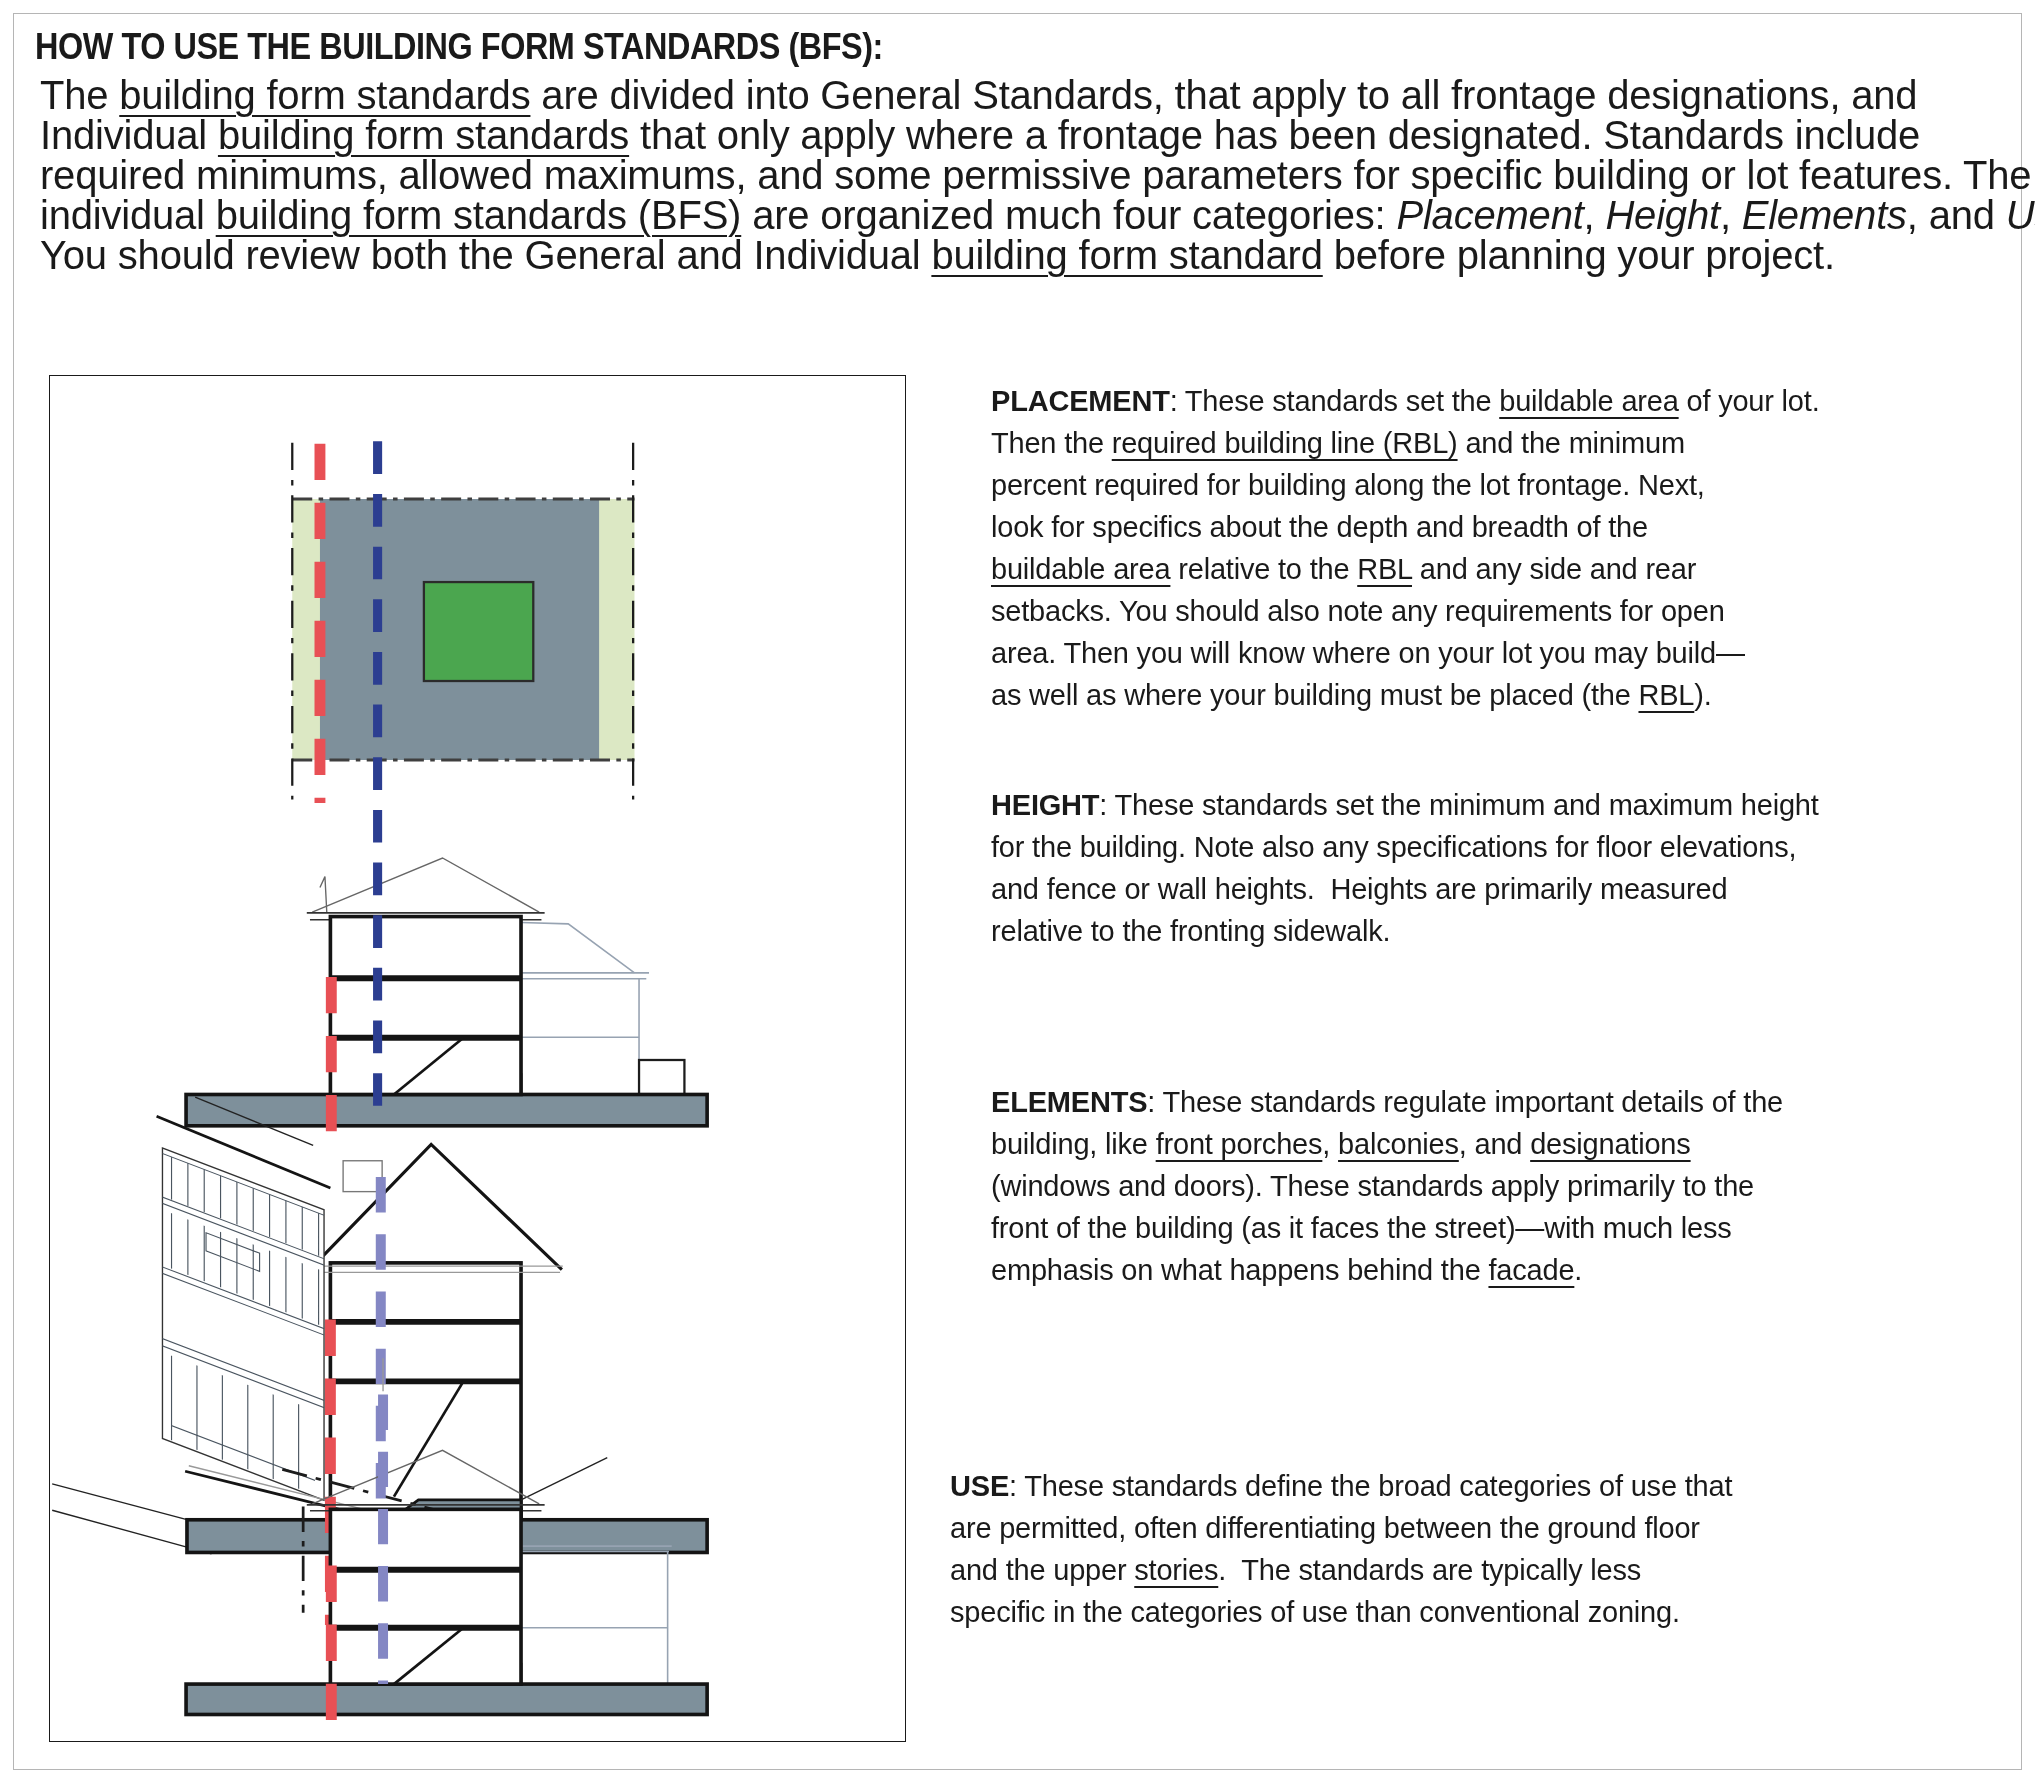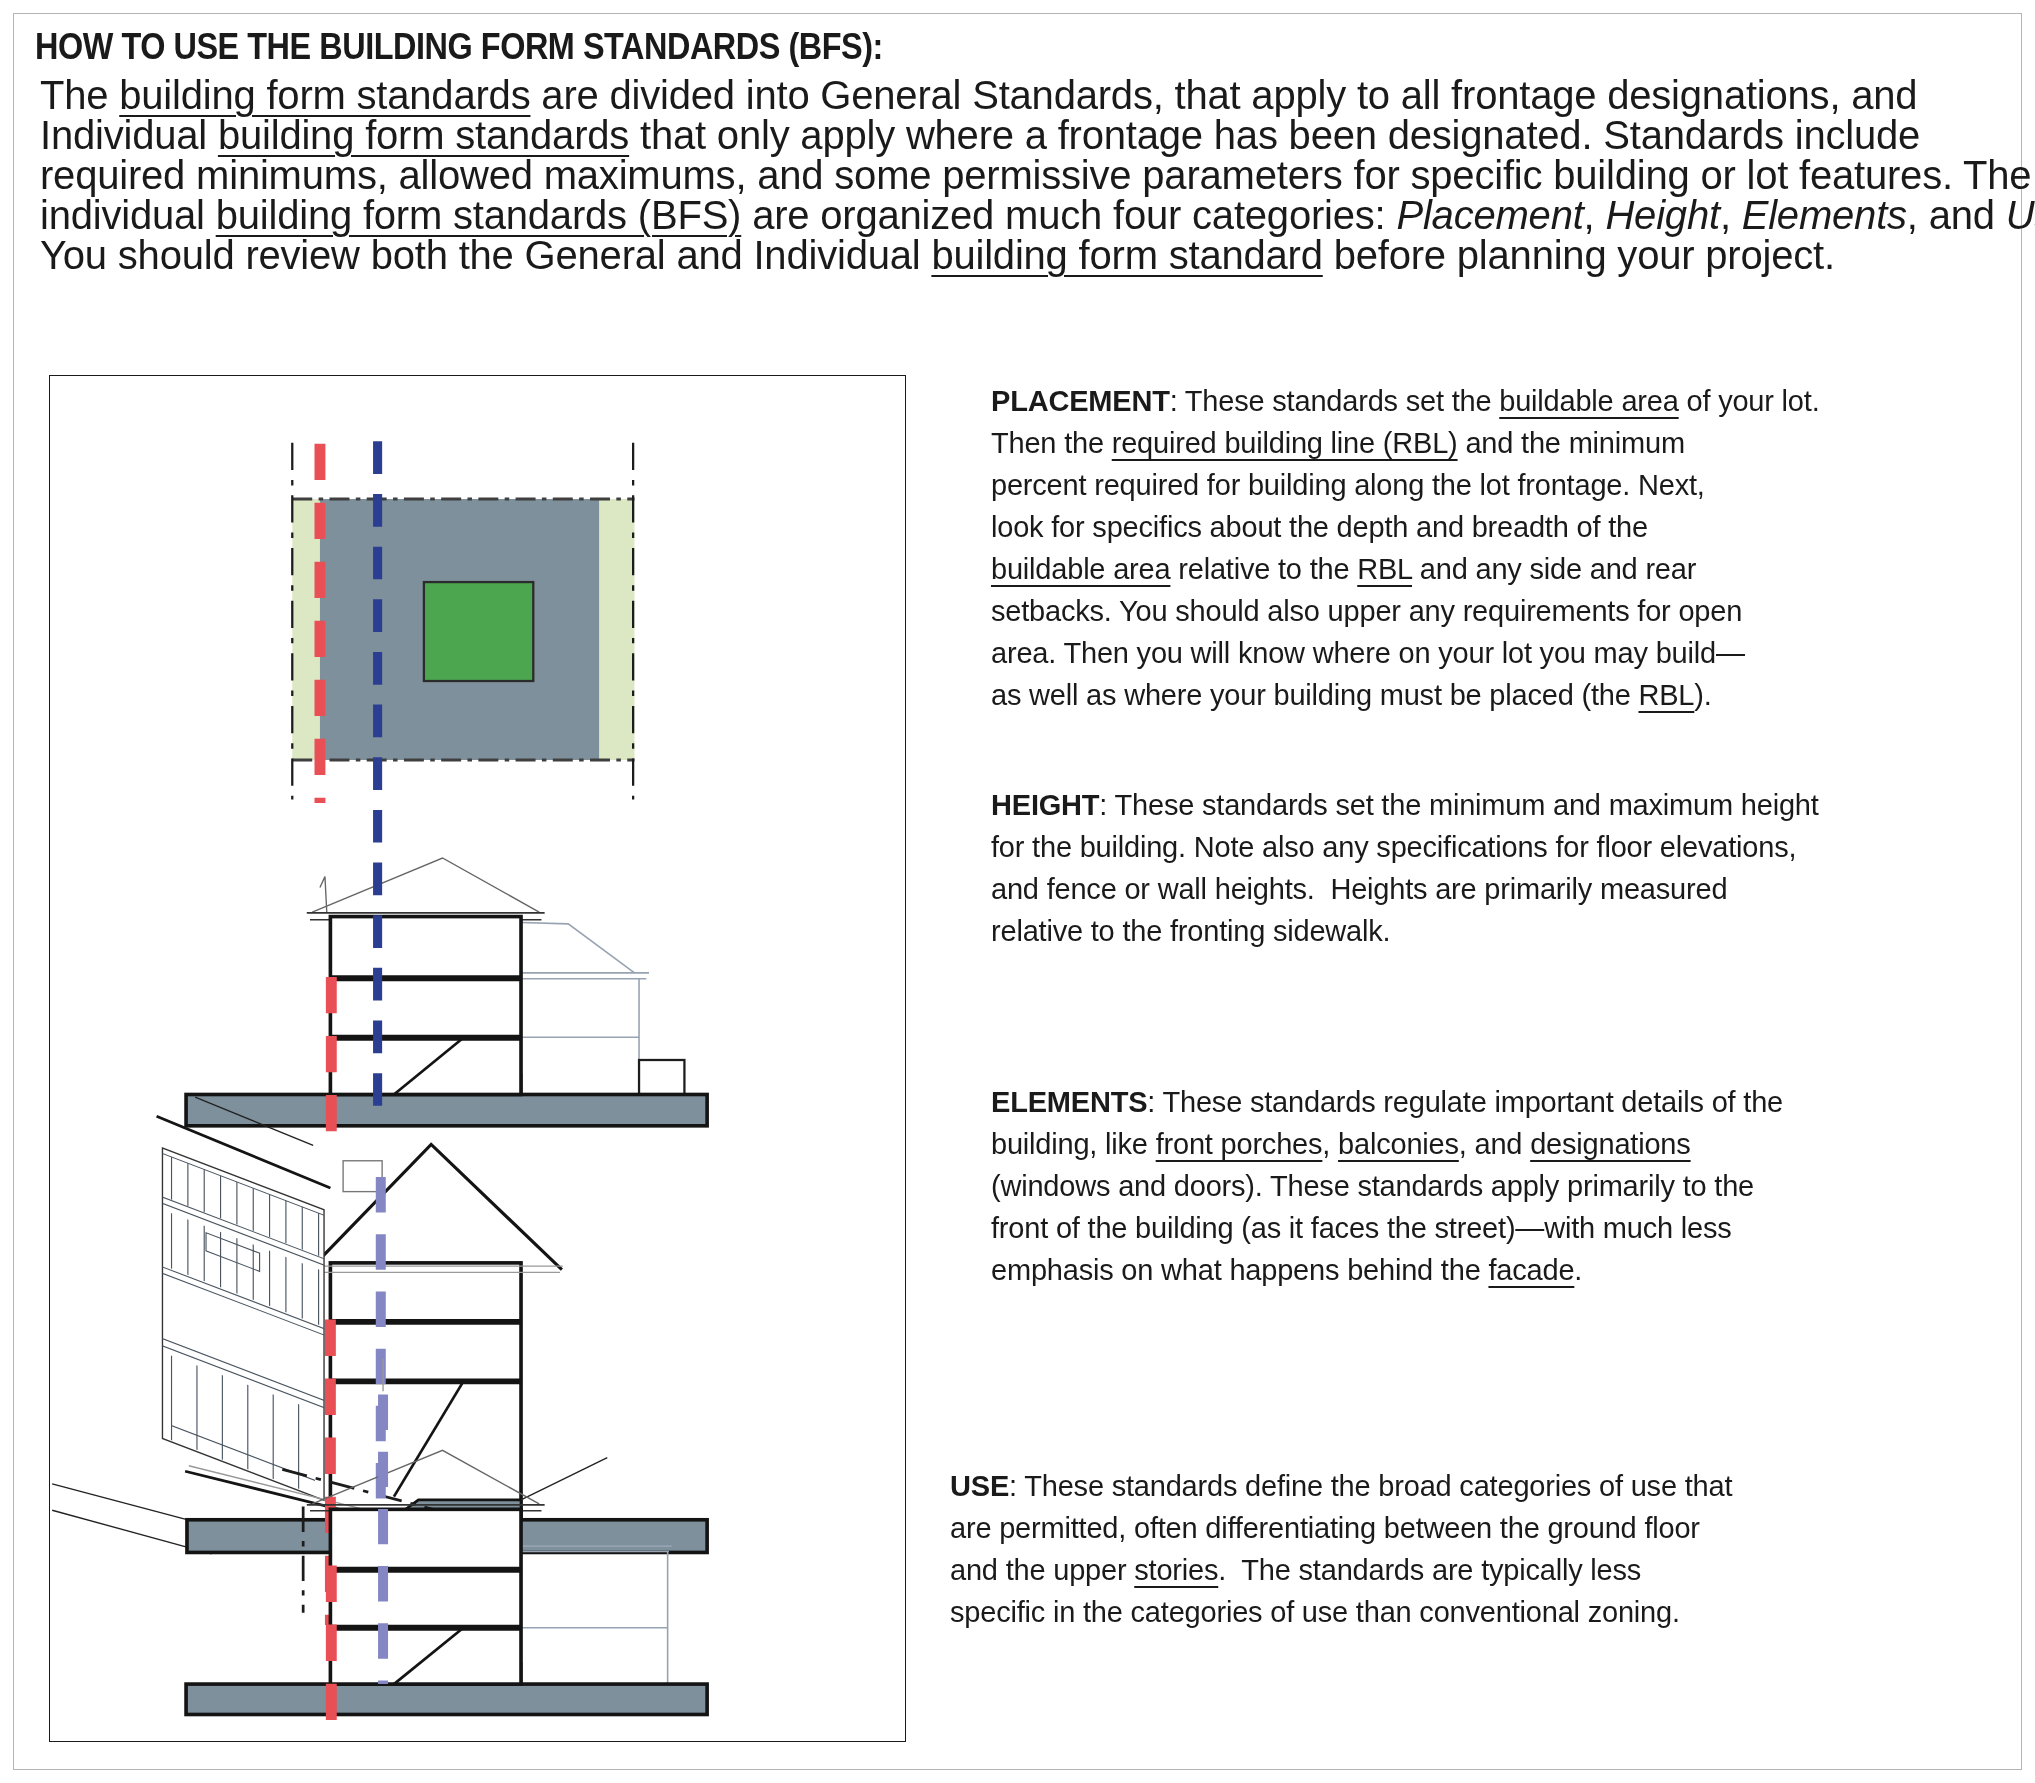--- a/index.html
+++ b/index.html
@@ -146,21 +146,21 @@
     </g>
   </svg>
 </div>
 
 <div id="blk-placement" class="textblock">
     <div class="line"><span class="b">PLACEMENT</span><span>: These standards set the </span><span class="u">buildable area</span><span> of your lot.</span></div>
     <div class="line"><span>Then the </span><span class="u">required building line (RBL)</span><span> and the minimum</span></div>
     <div class="line"><span>percent required for building along the lot frontage. Next,</span></div>
     <div class="line"><span>look for specifics about the depth and breadth of the</span></div>
     <div class="line"><span class="u">buildable area</span><span> relative to the </span><span class="u">RBL</span><span> and any side and rear</span></div>
-    <div class="line"><span>setbacks. You should also upper any requirements for open</span></div>
+    <div class="line"><span>setbacks. You should also note any requirements for open</span></div>
     <div class="line"><span>area. Then you will know where on your lot you may build—</span></div>
     <div class="line"><span>as well as where your building must be placed (the </span><span class="u">RBL</span><span>).</span></div>
   </div>
 <div id="blk-height" class="textblock">
     <div class="line"><span class="b">HEIGHT</span><span>: These standards set the minimum and maximum height</span></div>
     <div class="line"><span>for the building. Note also any specifications for floor elevations,</span></div>
     <div class="line"><span>and fence or wall heights.&nbsp; Heights are primarily measured</span></div>
     <div class="line"><span>relative to the fronting sidewalk.</span></div>
   </div>
 <div id="blk-elements" class="textblock">

